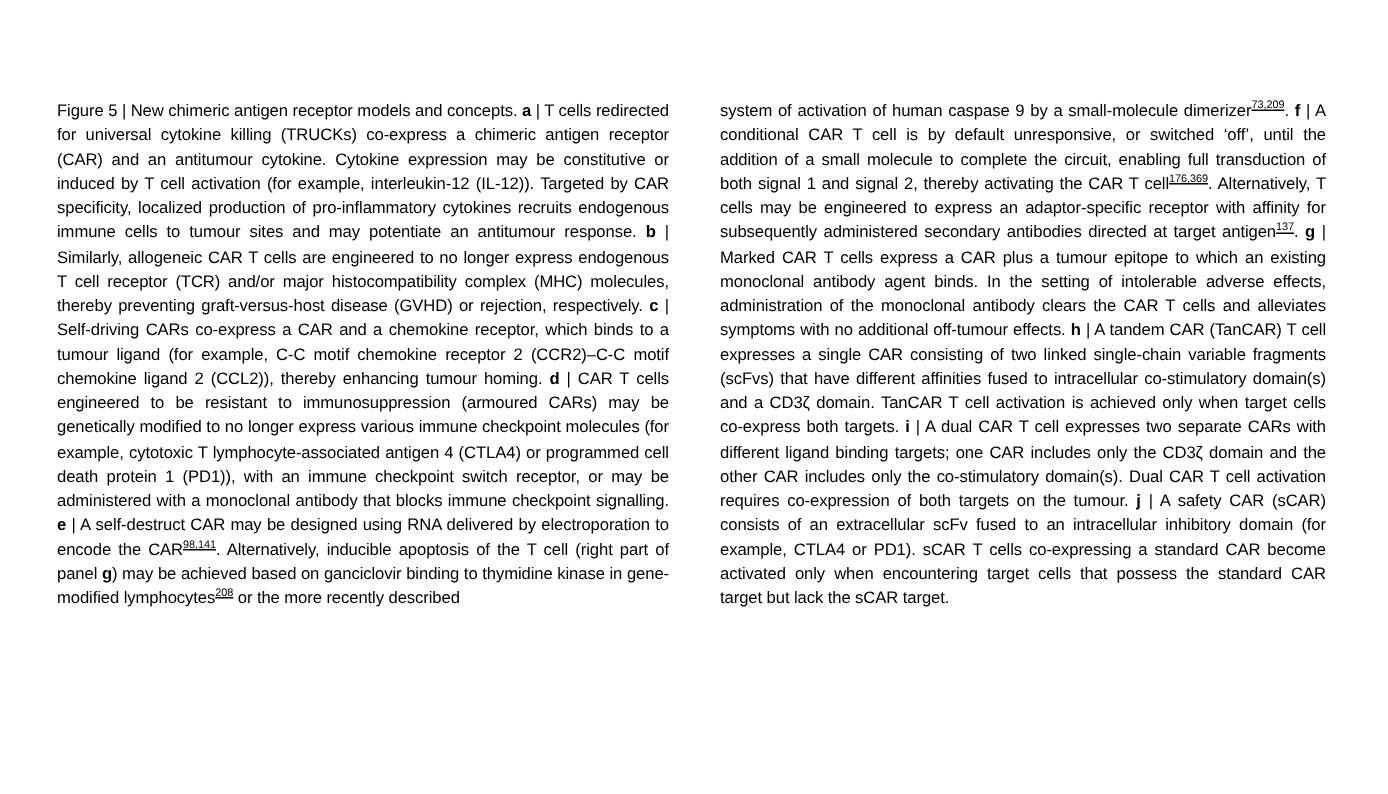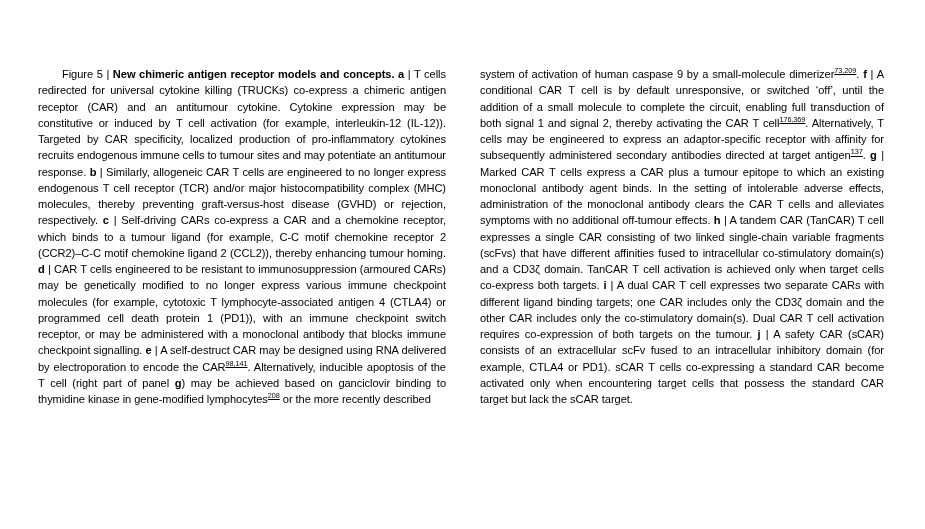--- a/index.html
+++ b/index.html
@@ -35,24 +35,23 @@
     line-height: 16.25px;
     text-align: justify;
     text-justify: inter-word;
     letter-spacing: -0.06px;
     color: #000000;
   }
   .col-left { width: 408px; }
   .col-right { width: 404px; }
   .fig-label {
     font-weight: 400;
-    margin-left: 24px;
   }
   .fig-title {
-    font-weight: bold;
+    font-weight: normal;
   }
   .para {
     display: inline;
   }
   .lbl {
     font-weight: bold;
   }
   sup {
     font-size: 7.3px;
     vertical-align: super;

